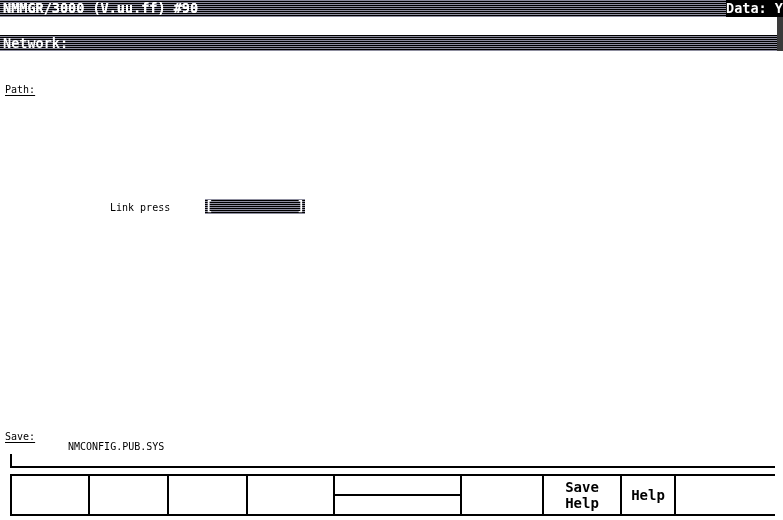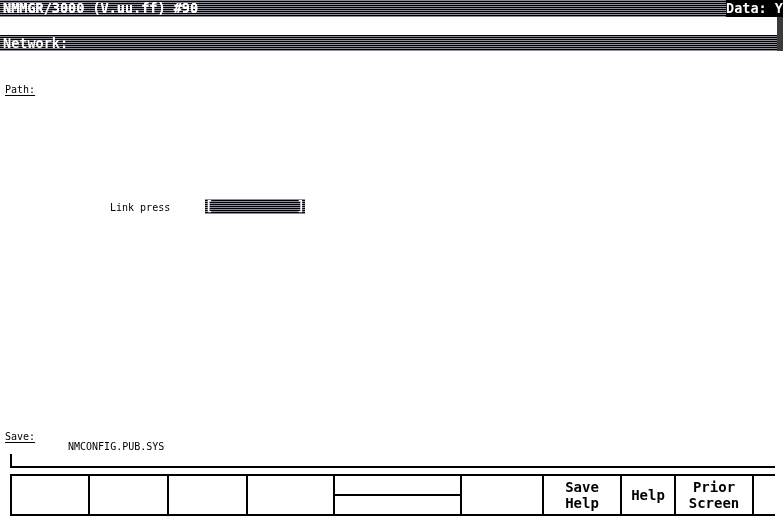--- a/index.html
+++ b/index.html
@@ -365,20 +365,16 @@
     <div id="sk7" class="skey">
       <span class="sk-line">Save</span>
       <span class="sk-line">Help</span>
     </div>
 
     <div id="sk8" class="skey">
       <span class="sk-line">Help</span>
       <span class="sk-line"></span>
     </div>
 
-    <div id="sk9" class="skey">
-      <span class="sk-line">Prior</span>
-      <span class="sk-line">Screen</span>
-    </div>
 
   </div>
 
 </div>
 
 </body></html>

